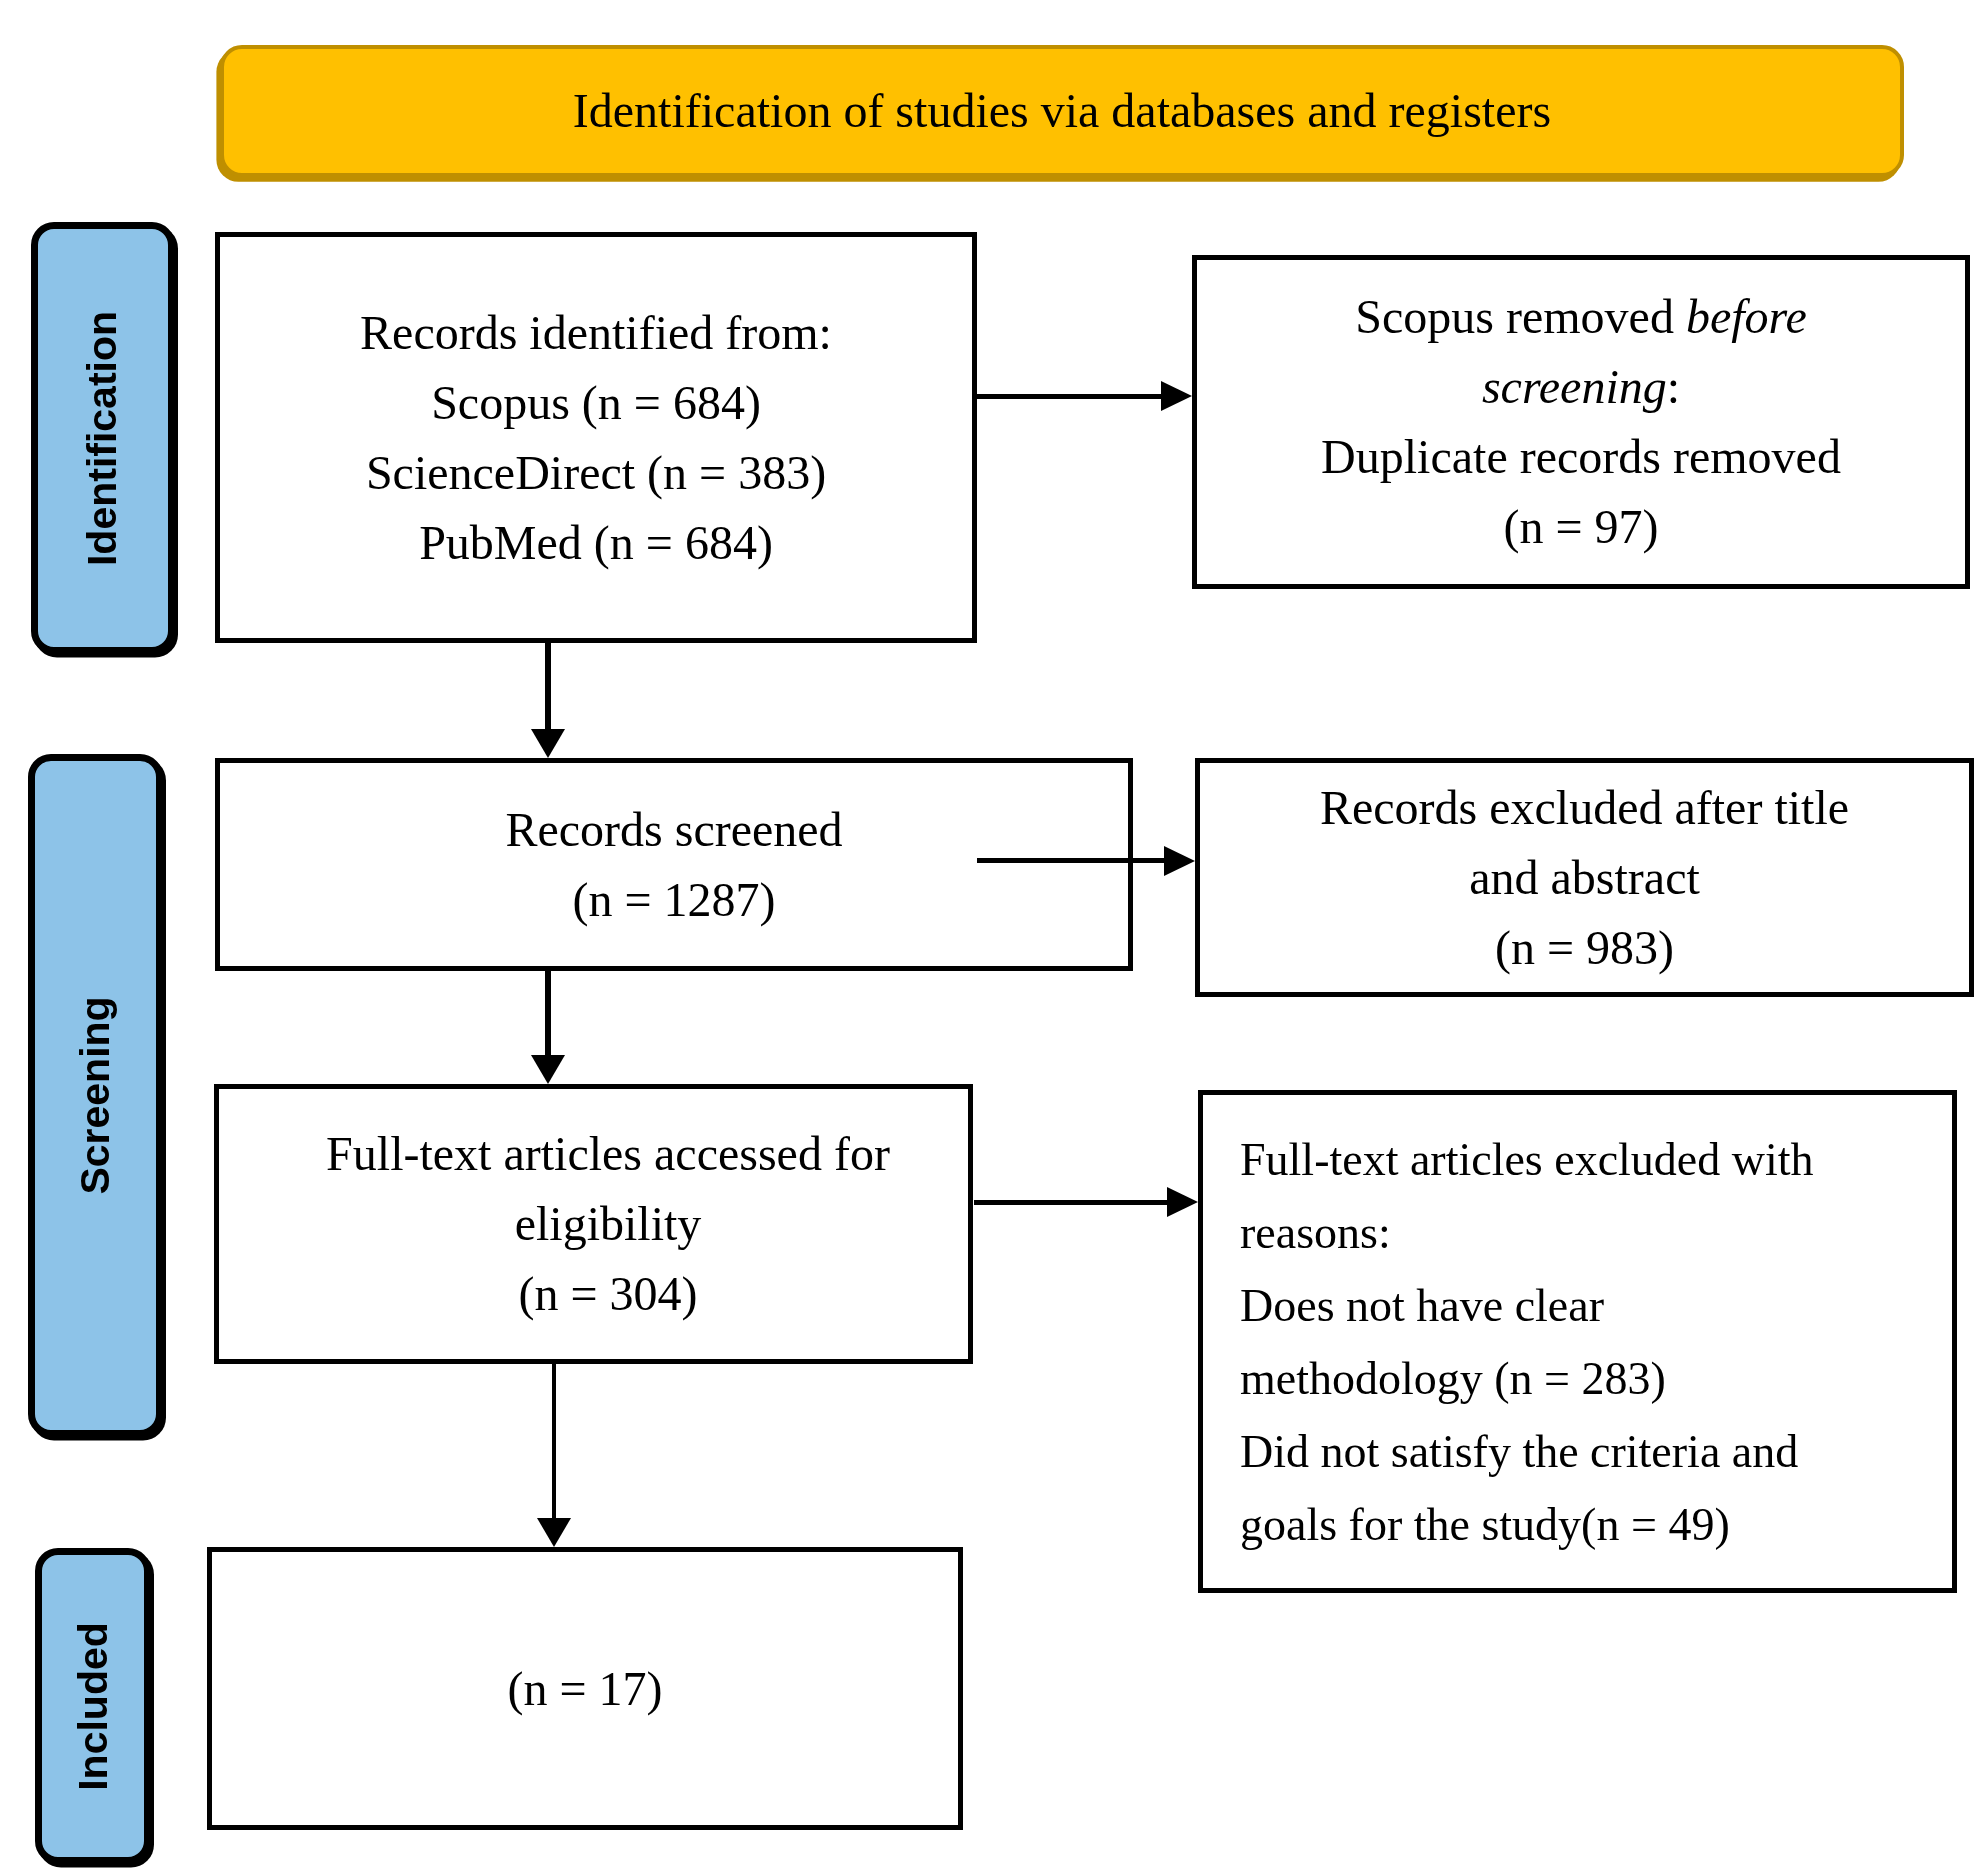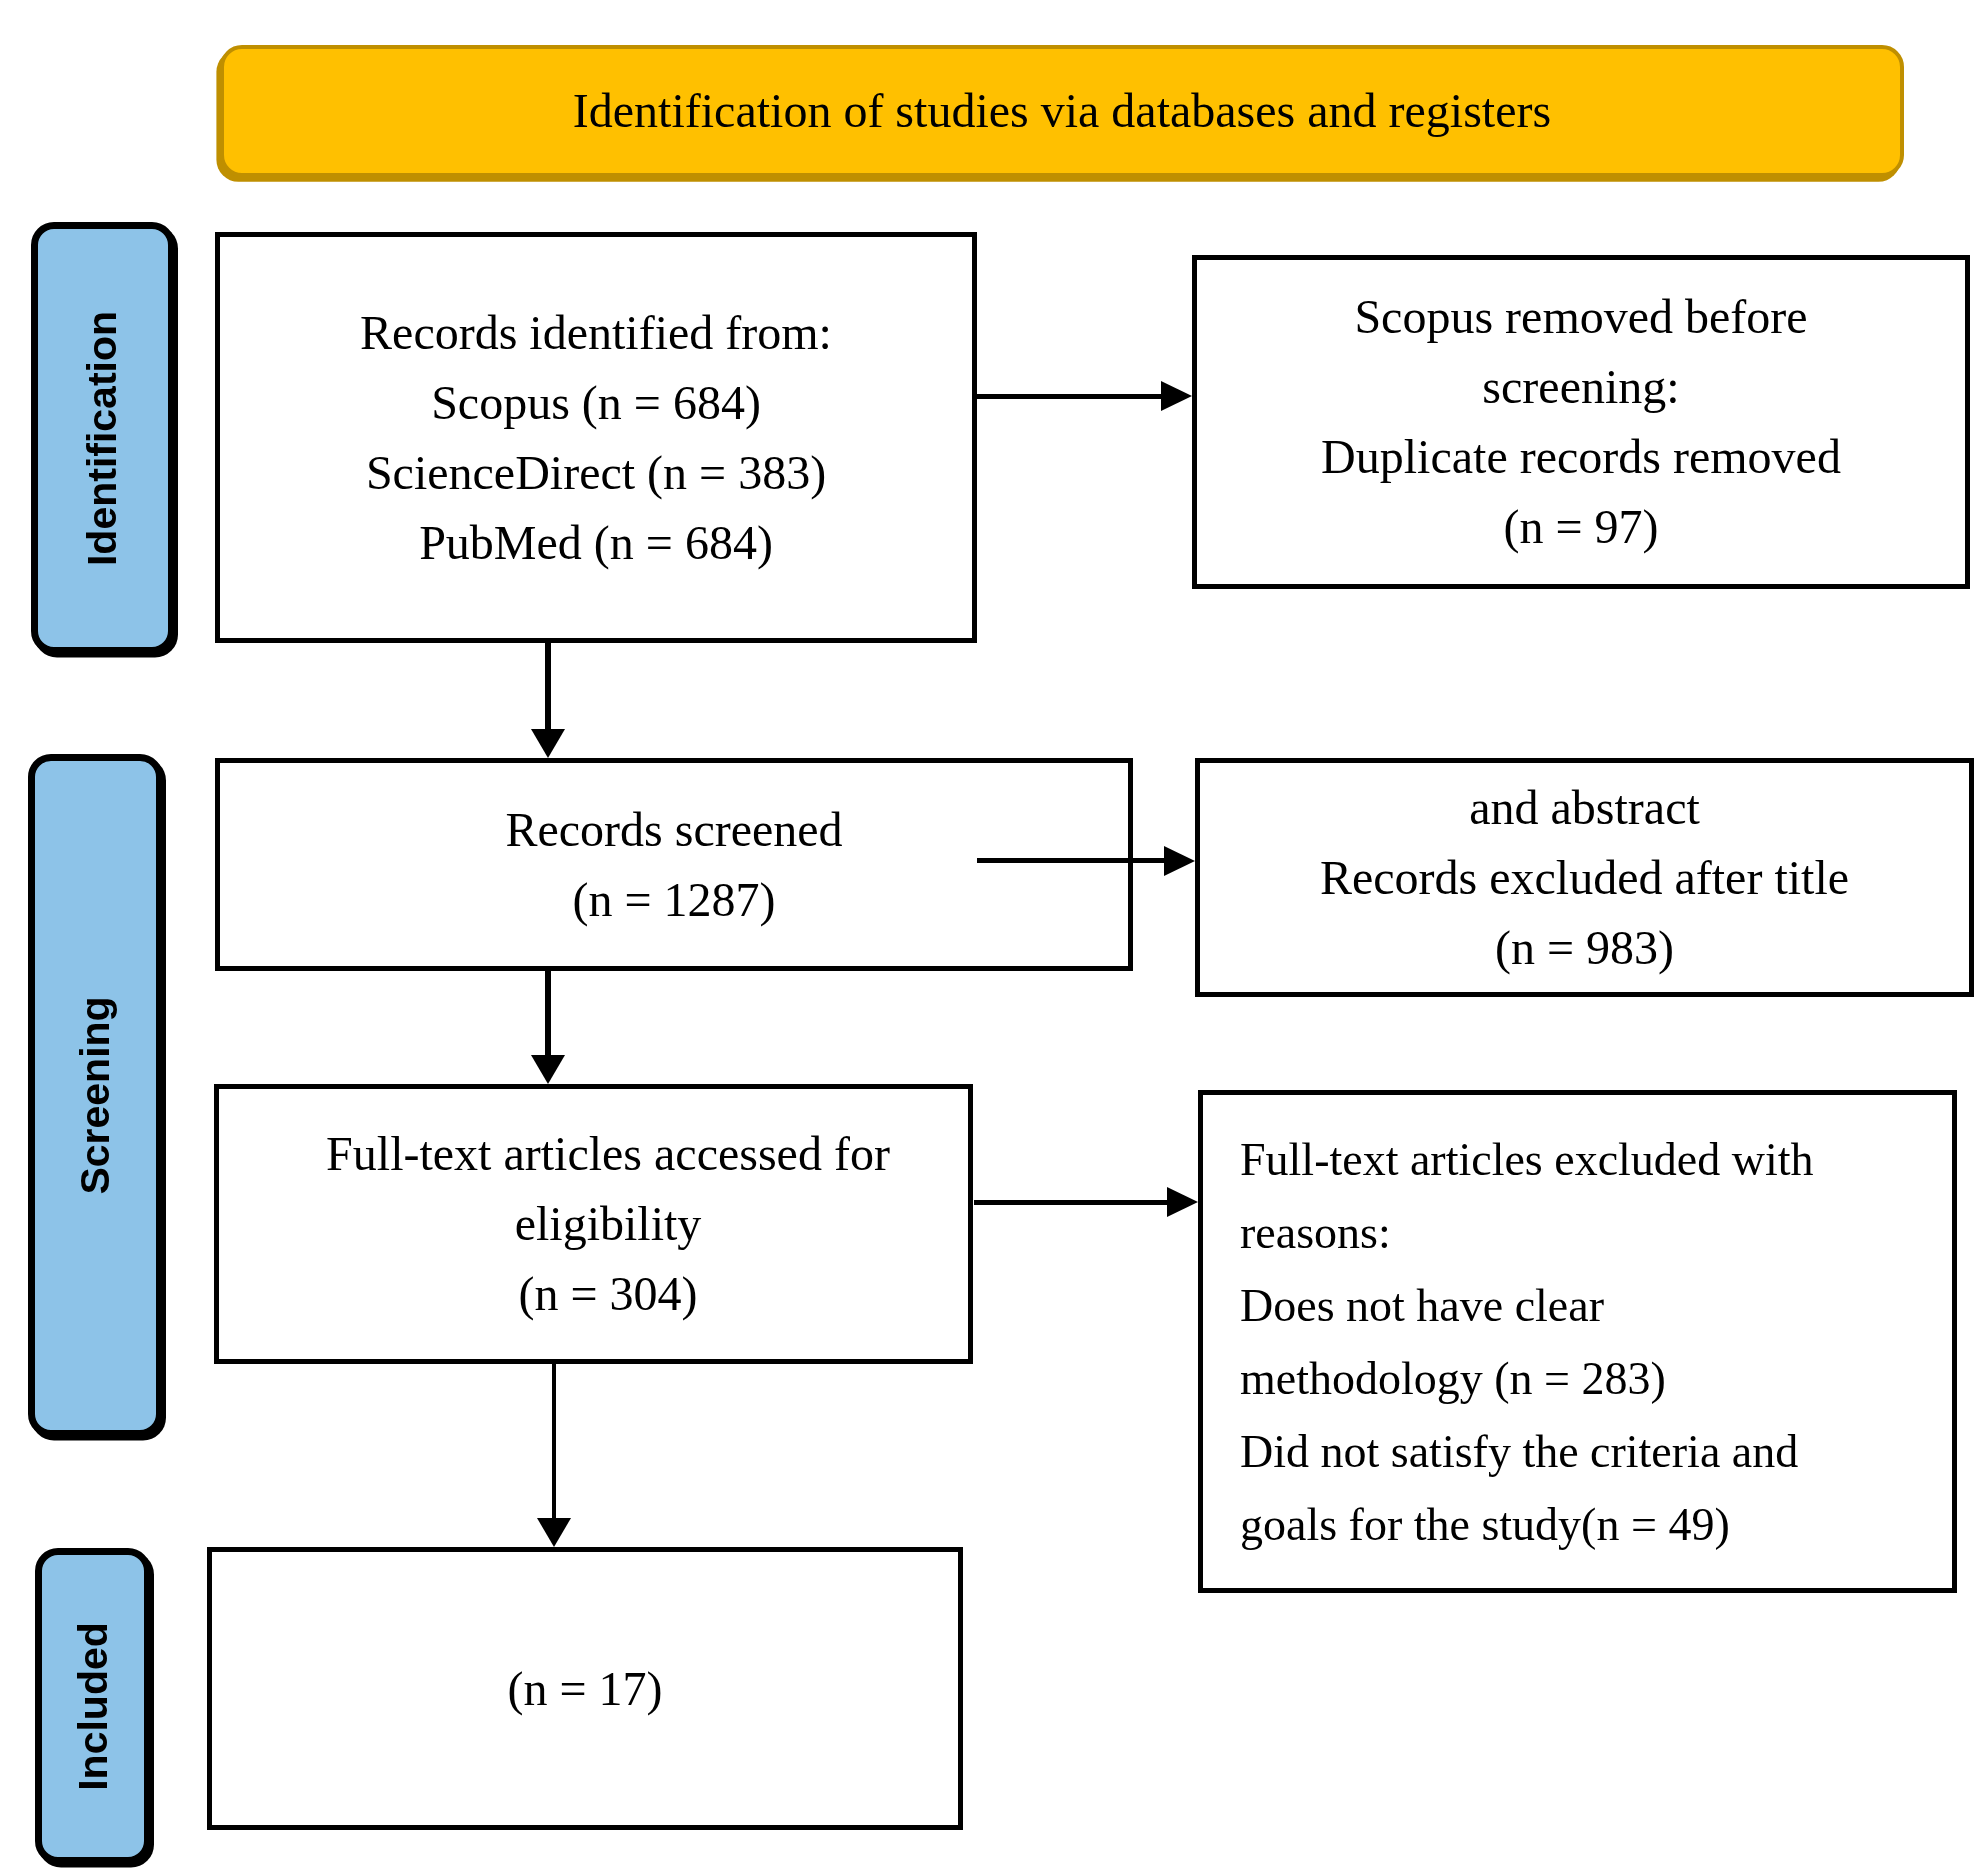--- a/index.html
+++ b/index.html
@@ -51,21 +51,21 @@
     position:absolute;
     box-sizing:border-box;
     background:#fff;
     border:5.4px solid #000;
     display:flex;flex-direction:column;
     align-items:center;justify-content:center;
     font-size:48px;
     text-align:left;
   }
   .wbox .line{line-height:70px;white-space:nowrap;}
-  .it{}
+  .it{font-style:italic;}
   #box-identified{left:215px;top:232px;width:762px;height:411px;}
   #box-removed{left:1192px;top:255px;width:778px;height:334px;}
   #box-screened{left:215px;top:758px;width:918px;height:213px;}
   #box-excluded{left:1195px;top:758px;width:779px;height:239px;}
   #box-eligibility{left:214px;top:1084px;width:759px;height:280px;padding-left:29px;}
   #box-reasons{
     left:1198px;top:1090px;width:759px;height:503px;
     align-items:flex-start;justify-content:flex-start;
     text-align:left;
     padding:28px 24px 0 37px;
@@ -121,22 +121,22 @@
     <div class="line">Duplicate records removed</div>
     <div class="line">(n = 97)</div>
   </div>
 
   <div class="wbox" id="box-screened">
     <div class="line">Records screened</div>
     <div class="line">(n = 1287)</div>
   </div>
 
   <div class="wbox" id="box-excluded">
+    <div class="line">Records excluded after title</div>
     <div class="line">and abstract</div>
-    <div class="line">Records excluded after title</div>
     <div class="line">(n = 983)</div>
   </div>
 
   <div class="wbox" id="box-eligibility">
     <div class="line">Full-text articles accessed for</div>
     <div class="line">eligibility</div>
     <div class="line">(n = 304)</div>
   </div>
 
   <div class="wbox" id="box-reasons">

